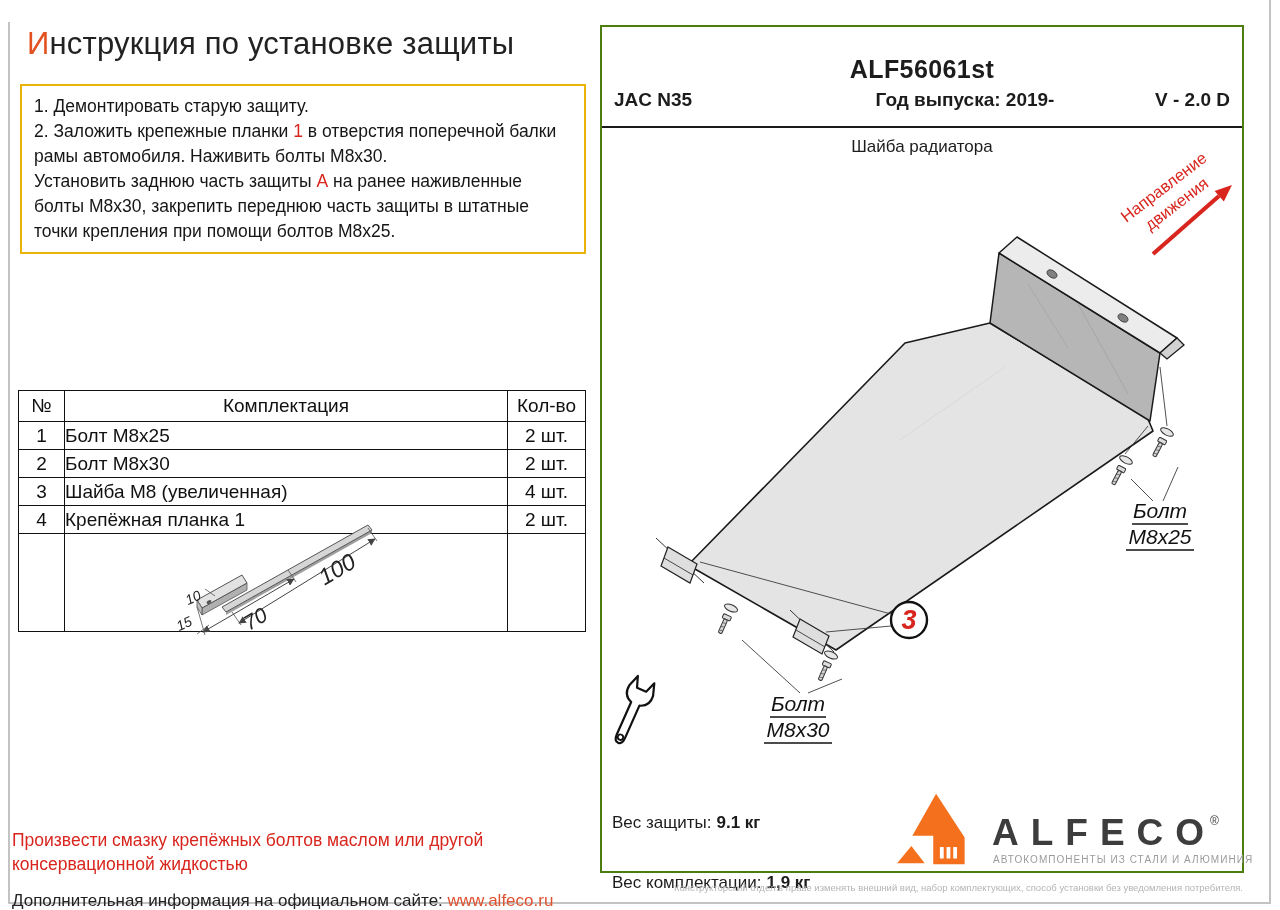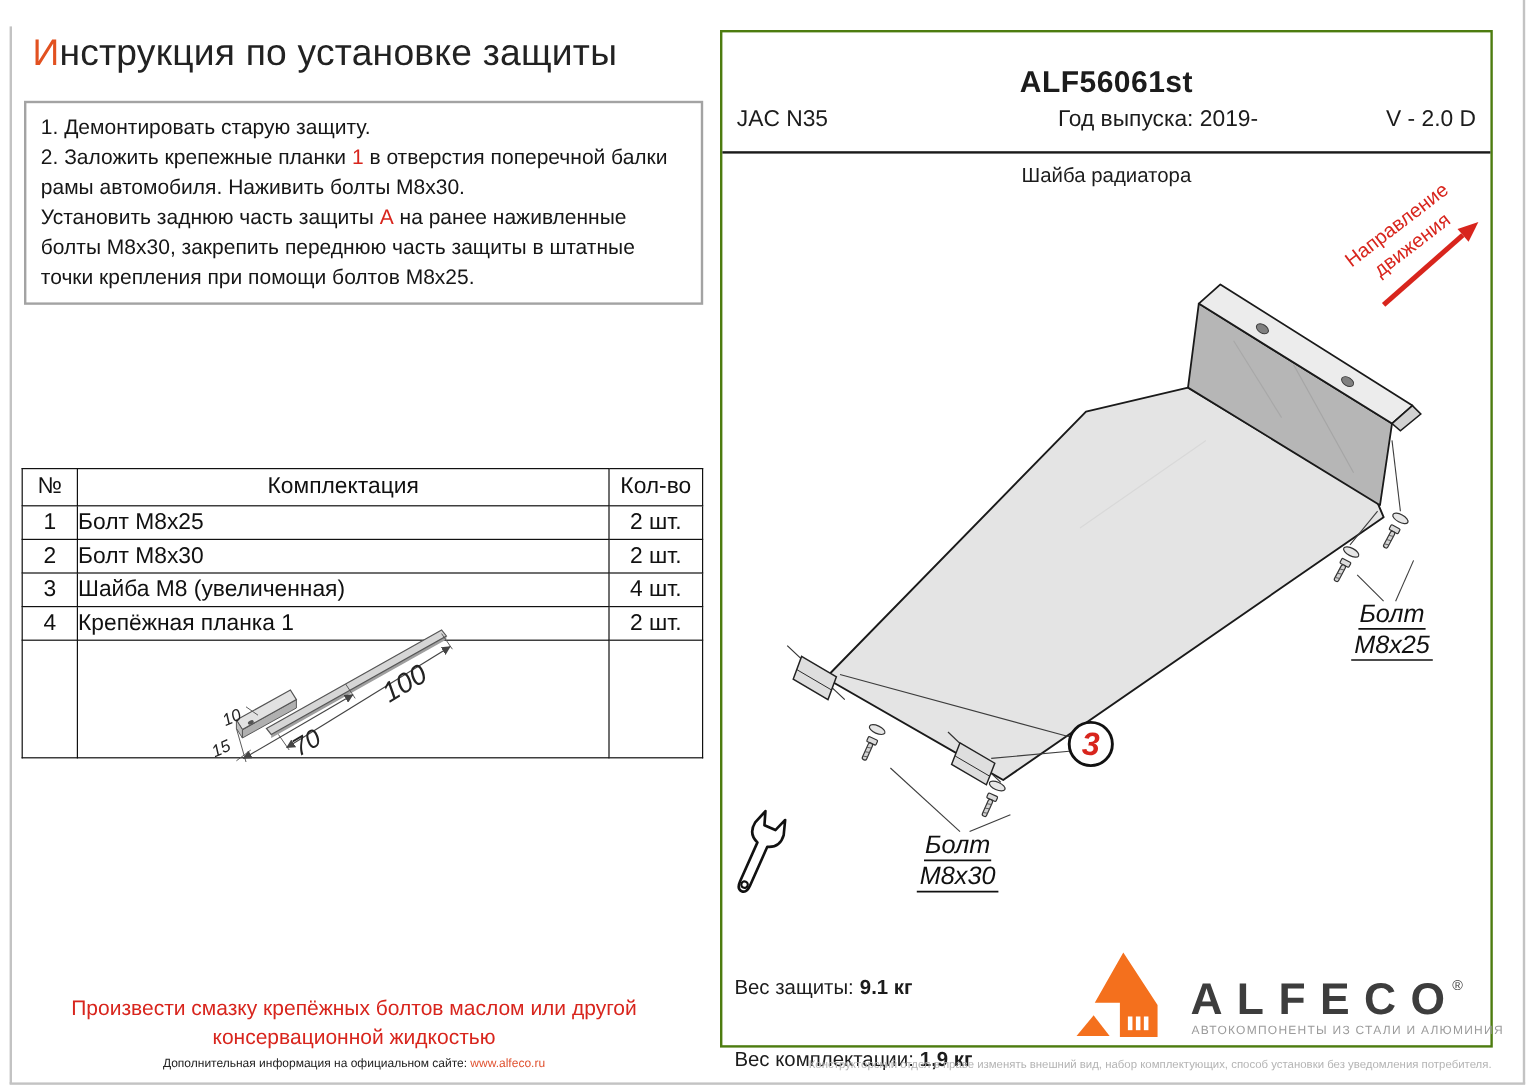--- a/index.html
+++ b/index.html
@@ -13,47 +13,47 @@
   .edge-left  { left:8px; top:22px; width:2px; height:881px; }
   .edge-right { left:1269px; top:0px; width:2px; height:903px; }
   .edge-bottom{ left:8px; top:902px; width:1263px; height:2px; }
 
   
   .title { position:absolute; left:27px; top:26px; font-size:31px; letter-spacing:.2px; color:#222; }
   .title .accent { color:#e25120; }
 
   .ibox {
     position:absolute; left:20px; top:84px; width:566px;
-    border:2px solid #a3a3a3; padding:8px 12px 8px 12px;
+    border:2px solid #eab308; padding:8px 12px 8px 12px;
     font-size:17.5px; line-height:25px; color:#161616;
   }
   .red { color:#d8251d; }
 
   table.parts {
     position:absolute; left:18px; top:390px; width:568px;
     border-collapse:collapse; font-size:19px; color:#111; table-layout:fixed;
   }
   table.parts th, table.parts td { border:1.6px solid #111; padding:0 6px; height:28px; }
   table.parts th { height:31px; font-weight:normal; text-align:center; }
   table.parts td.c { text-align:center; }
   table.parts td.nm { padding-left:0; }
   table.parts tr.art td { height:98px; border-top:1.6px solid #111; }
   col.n { width:46px; } col.q { width:78px; }
 
   .plank-svg { position:absolute; left:150px; top:498px; width:260px; height:150px; pointer-events:none; }
 
-  .warning { position:absolute; left:12px; top:828px; width:566px; text-align:center; }
+  .warning { position:absolute; left:12px; top:828px; width:566px; }
   .warning .wline { font-size:17.5px; line-height:24px; color:#d8251d; }
-  .warning .info { margin-top:5px; font-size:10px; color:#222; }
+  .warning .info { margin-top:15px; font-size:17px; color:#222; }
   .warning .info a { color:#e0512f; text-decoration:none; }
 
   
   .panel { position:absolute; left:600px; top:25px; width:644px; height:848px; border:2px solid #4d7c0f; background:#fff; }
   .panel .pn { position:absolute; left:0; top:28px; width:100%; text-align:center; font-size:25px; font-weight:bold; letter-spacing:.4px; }
-  .panel .mrow { position:absolute; left:0; top:62px; width:100%; height:24px; font-size:19px; }
+  .panel .mrow { position:absolute; left:0; top:62px; width:100%; height:24px; font-size:19px;font-weight:bold; }
   .panel .mrow .model { position:absolute; left:12px; }
   .panel .mrow .year  { position:absolute; left:0; width:100%; text-align:center;margin-left:43px; }
   .panel .mrow .eng   { position:absolute; right:12px; }
   .panel .hdiv { position:absolute; left:0; top:99px; width:100%; height:2px; background:#1a1a1a; }
   .panel .product { position:absolute; left:0; top:110px; width:100%; text-align:center; font-size:17px; }
   .diagram { position:absolute; left:0; top:103px; width:640px; height:732px; pointer-events:none; }
 
   .specs { position:absolute; left:10px; top:746px; font-size:17px; line-height:20px; white-space:pre; }
   .specs .b { font-weight:bold; }
   .specs .v { margin-left:5px; }

